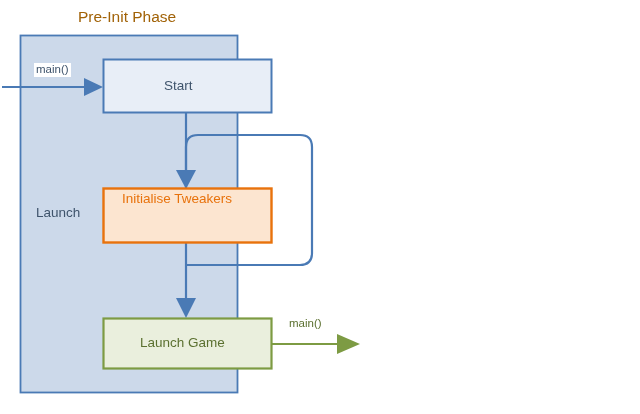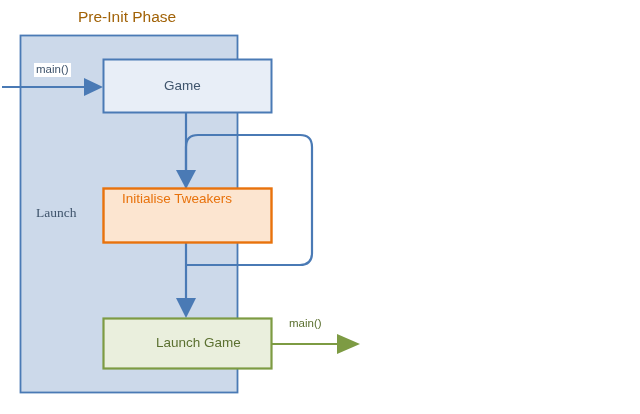--- a/index.html
+++ b/index.html
@@ -30,40 +30,38 @@
     left: 78px;
     top: 9px;
     font-size: 15.5px;
     color: #a16207;
   }
   #phase-label {
     left: 36px;
     top: 206px;
     font-size: 13.5px;
     color: #3f546c;
-    font-family: Liberation Serif, serif;
   }
   #start-label {
     left: 164px;
     top: 79px;
     font-size: 13.5px;
     color: #3f546c;
   }
   #tweakers-label {
     left: 122px;
     top: 192px;
     font-size: 13.5px;
     color: #e8720c;
   }
   #launchgame-label {
     left: 140px;
     top: 336px;
     font-size: 13.5px;
     color: #5b7030;
-    margin-left: 16px;
   }
   #main-in-label {
     left: 34px;
     top: 63px;
     font-size: 11.5px;
     color: #3f546c;
     background: #ffffff;
     padding: 1px 2px;
   }
   #main-out-label {
@@ -108,21 +106,21 @@
 
   <rect x="103.5" y="188.5" width="168" height="54" fill="#fce5d0" stroke="#e8720c" stroke-width="2.4"></rect>
 
   <rect x="103.5" y="318.5" width="168" height="50" fill="#eaefdd" stroke="#7d9b43" stroke-width="2.2"></rect>
 </svg>
 
 <div class="lbl" id="title-text">Pre-Init Phase</div>
 
 <div class="lbl" id="phase-label">Launch</div>
 
-<div class="lbl" id="start-label">Game</div>
+<div class="lbl" id="start-label">Start</div>
 
 <div class="lbl" id="tweakers-label">Initialise Tweakers</div>
 
 <div class="lbl" id="launchgame-label">Launch Game</div>
 
 <div class="lbl" id="main-in-label">main()</div>
 
 <div class="lbl" id="main-out-label">main()</div>
 
 </body></html>

